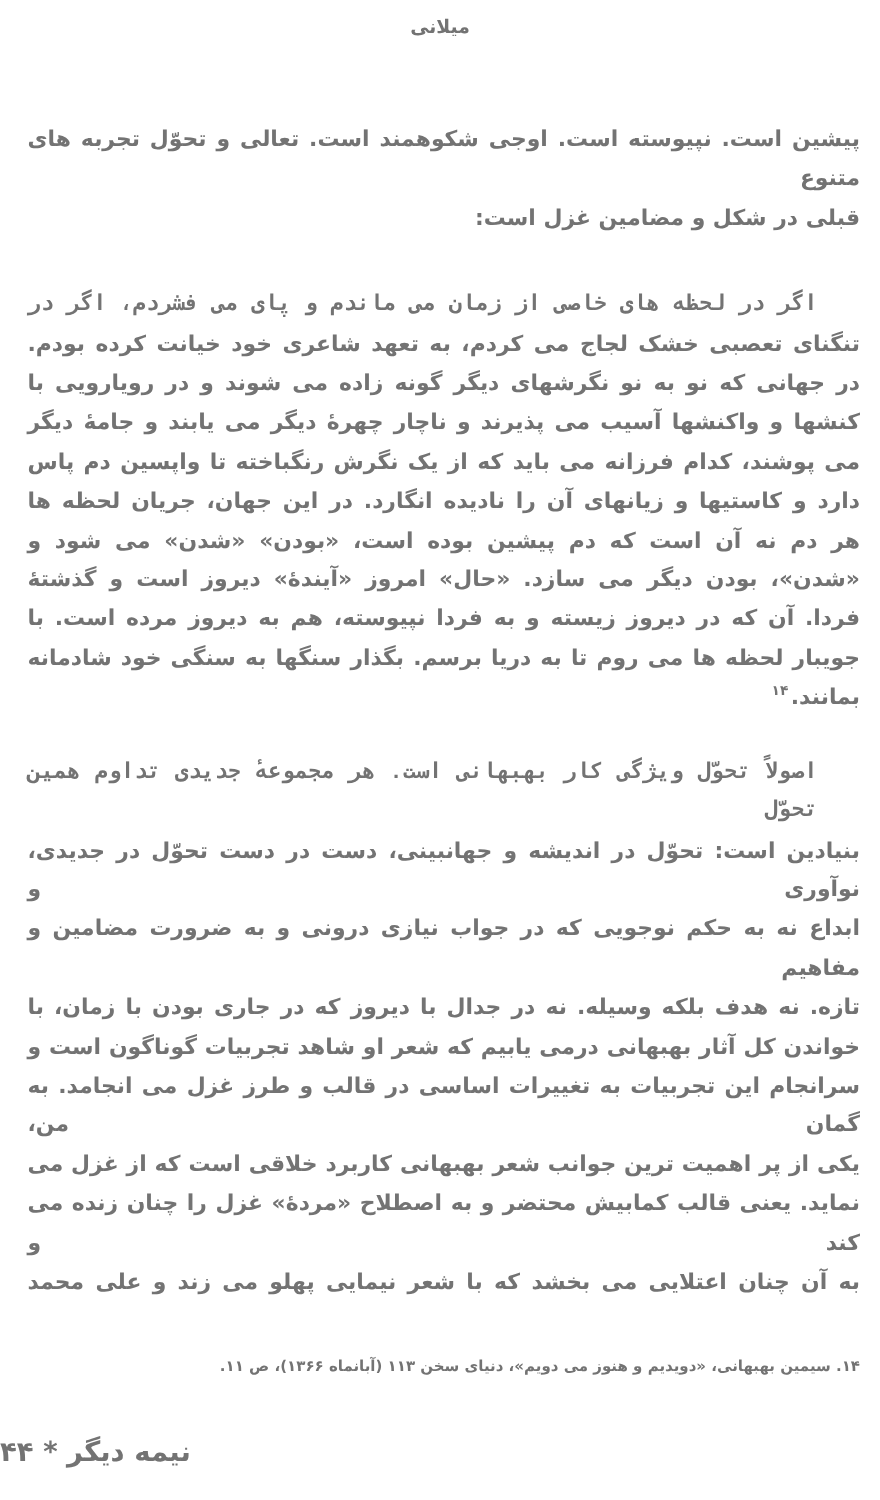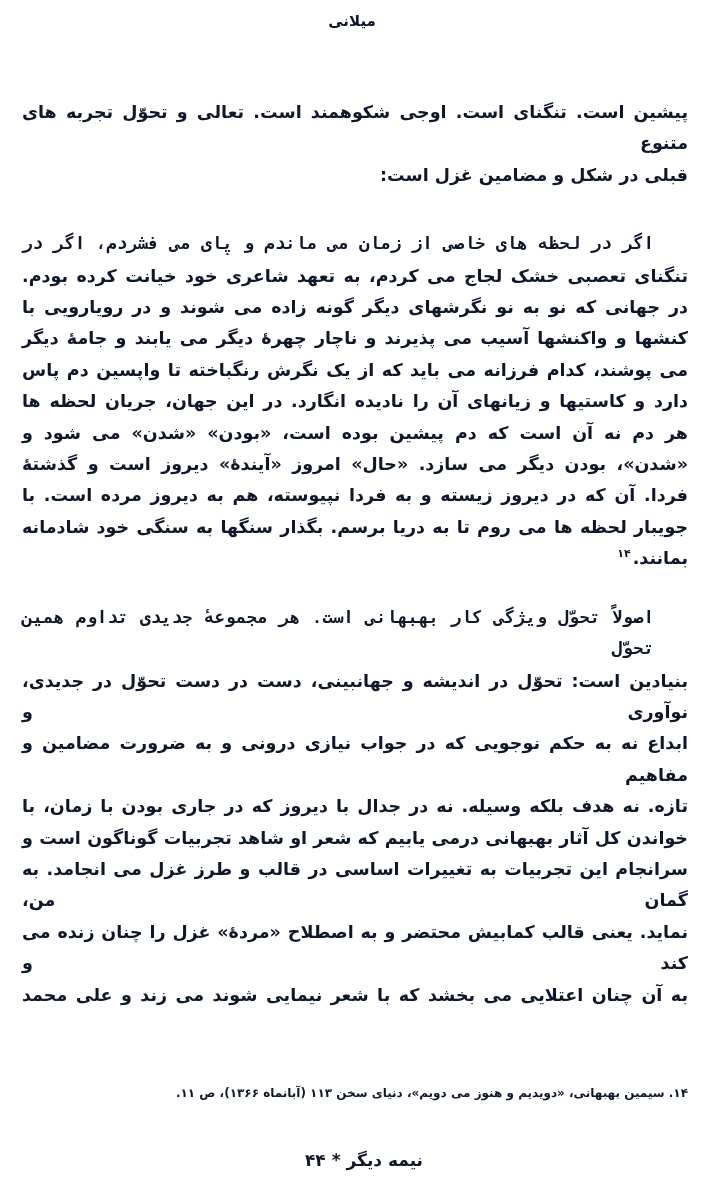--- a/index.html
+++ b/index.html
@@ -6,21 +6,21 @@
     margin: 0;
     padding: 0;
     background: #e8e8e8;
   }
   .page {
     position: relative;
     width: 704px;
     height: 1200px;
     margin: 0 auto;
     background: #ffffff;
-    color: #0f172a;
+    color: #737373;
     direction: rtl;
     font-family: "DejaVu Sans", sans-serif;
     font-weight: bold;
     overflow: hidden;
   }
   .running-head {
     position: absolute;
     top: 12px;
     left: 0;
     right: 0;
@@ -64,36 +64,35 @@
     left: 60px;
     font-size: 12px;
     line-height: 22px;
     text-align: right;
   }
   .page-footer {
     position: absolute;
     top: 1150px;
     left: 0;
     right: 0;
-    text-align: center;
-    font-size: 17px;
-    margin-left: 24px;
+    text-align: left;
+    font-size: 22px;
   }
 </style>
 </head>
 <body>
 
 <div class="page">
 
   <div class="running-head">میلانی</div>
 
   <div class="body-text">
 
     <div class="para intro">
-      <div class="line">پیشین است. تنگنای است. اوجی شکوهمند است. تعالی و تحوّل تجربه های متنوع</div>
+      <div class="line">پیشین است. نپیوسته است. اوجی شکوهمند است. تعالی و تحوّل تجربه های متنوع</div>
       <div class="line short">قبلی در شکل و مضامین غزل است:</div>
     </div>
 
     <div class="para quote">
       <div class="line indent">اگر در لحظه های خاصی از زمان می ماندم و پای می فشردم، اگر در</div>
       <div class="line">تنگنای تعصبی خشک لجاج می کردم، به تعهد شاعری خود خیانت کرده بودم.</div>
       <div class="line">در جهانی که نو به نو نگرشهای دیگر گونه زاده می شوند و در رویارویی با</div>
       <div class="line">کنشها و واکنشها آسیب می پذیرند و ناچار چهرهٔ دیگر می یابند و جامهٔ دیگر</div>
       <div class="line">می پوشند، کدام فرزانه می باید که از یک نگرش رنگباخته تا واپسین دم پاس</div>
       <div class="line">دارد و کاستیها و زیانهای آن را نادیده انگارد. در این جهان، جریان لحظه ها</div>
@@ -104,22 +103,23 @@
       <div class="line short"><span>بمانند.</span><sup class="fn-ref">۱۴</sup></div>
     </div>
 
     <div class="para commentary">
       <div class="line indent">اصولاً تحوّل ویژگی کار بهبهانی است. هر مجموعهٔ جدیدی تداوم همین تحوّل</div>
       <div class="line">بنیادین است: تحوّل در اندیشه و جهانبینی، دست در دست تحوّل در جدیدی، نوآوری و</div>
       <div class="line">ابداع نه به حکم نوجویی که در جواب نیازی درونی و به ضرورت مضامین و مفاهیم</div>
       <div class="line">تازه. نه هدف بلکه وسیله. نه در جدال با دیروز که در جاری بودن با زمان، با</div>
       <div class="line">خواندن کل آثار بهبهانی درمی یابیم که شعر او شاهد تجربیات گوناگون است و</div>
       <div class="line">سرانجام این تجربیات به تغییرات اساسی در قالب و طرز غزل می انجامد. به گمان من،</div>
+      <div class="line">یکی از پر اهمیت ترین جوانب شعر بهبهانی کاربرد خلاقی است که از غزل می</div>
       <div class="line">نماید. یعنی قالب کمابیش محتضر و به اصطلاح «مردهٔ» غزل را چنان زنده می کند و</div>
-      <div class="line">به آن چنان اعتلایی می بخشد که با شعر نیمایی شوند می زند و علی محمد</div>
+      <div class="line">به آن چنان اعتلایی می بخشد که با شعر نیمایی پهلو می زند و علی محمد</div>
     </div>
 
   </div>
 
   <div class="footnote">۱۴. سیمین بهبهانی، «دویدیم و هنوز می دویم»، دنیای سخن ۱۱۳ (آبانماه ۱۳۶۶)، ص ۱۱.</div>
 
   <div class="page-footer">نیمه دیگر * ۴۴</div>
 
 </div>
 

